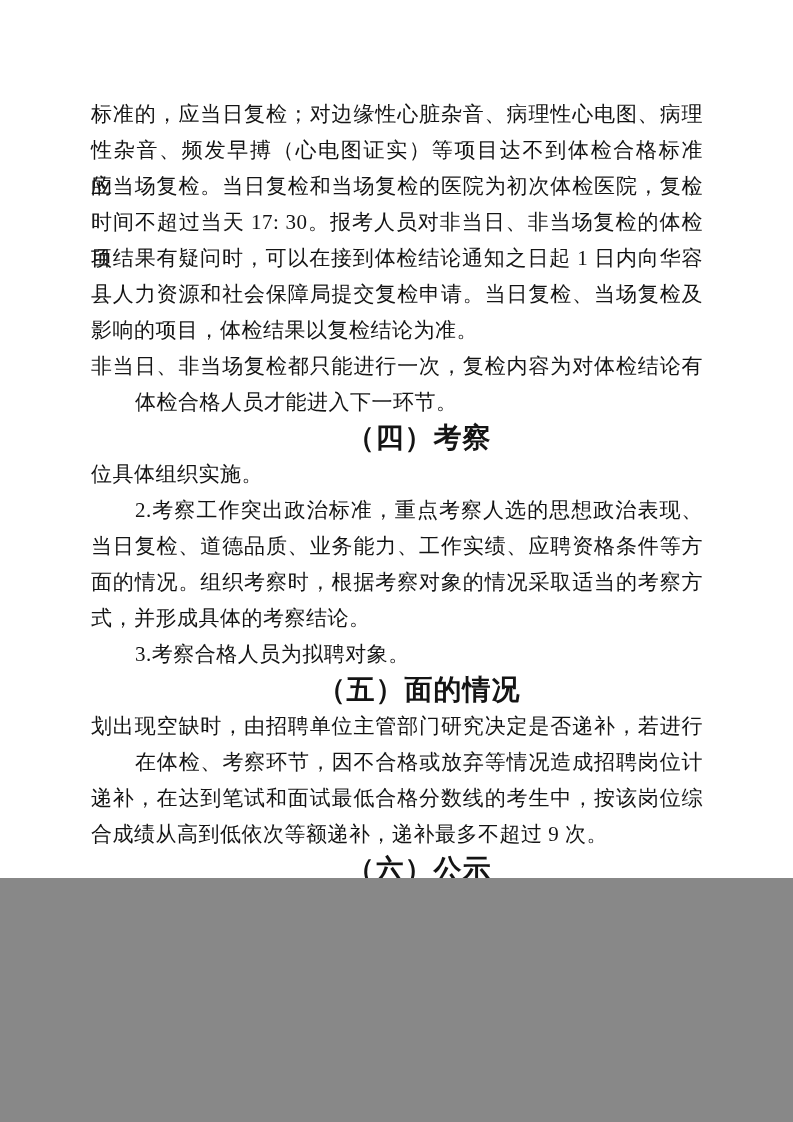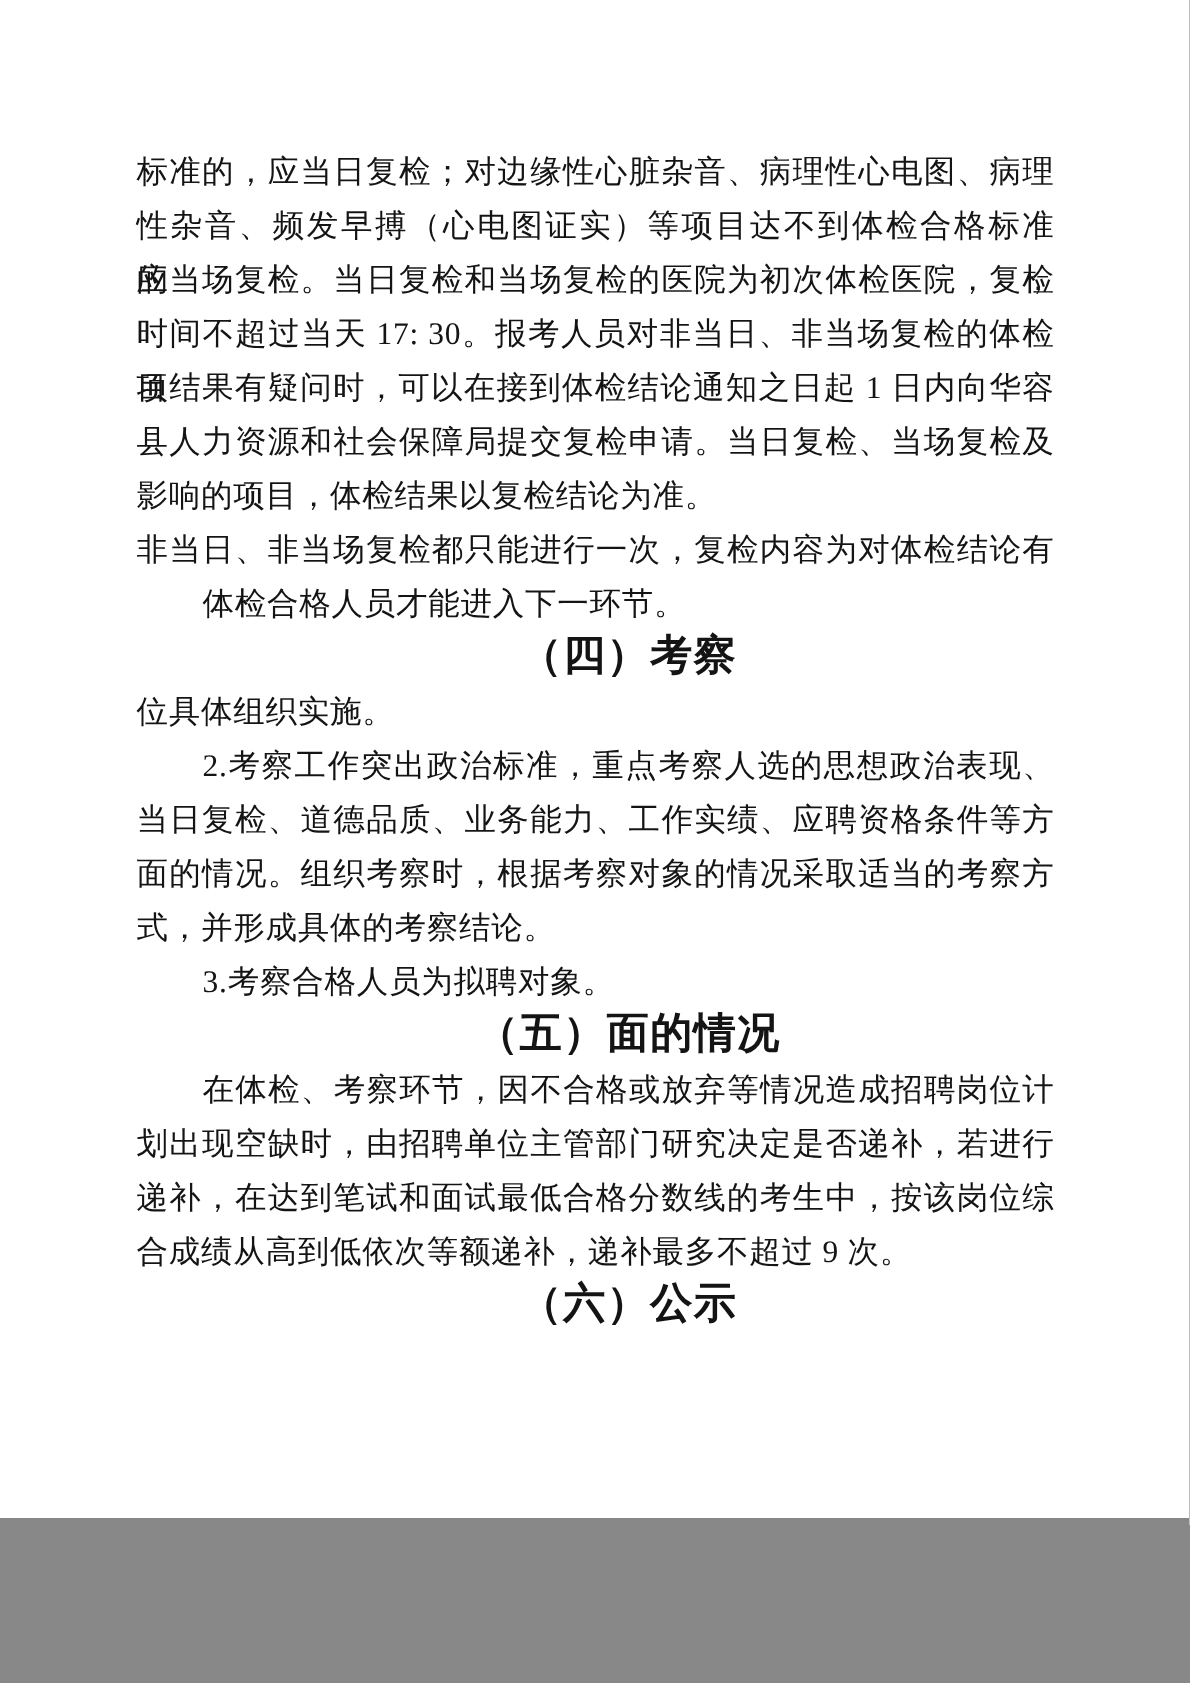--- a/index.html
+++ b/index.html
@@ -3,21 +3,21 @@
 <meta charset="utf-8">
 <style>
   html, body {
     margin: 0;
     padding: 0;
     background: #888;
   }
   .page {
     position: relative;
     width: 793px;
-    height: 1012px;
+    height: 878px;
     margin: 0 auto;
     background: #ffffff;
     overflow: hidden;
     font-family: "Liberation Serif", serif;
   }
   .doc-content {
     position: absolute;
     left: 91px;
     top: 96px;
     width: 612px;
@@ -77,22 +77,22 @@
         <div class="line stretch">面的情况。组织考察时，根据考察对象的情况采取适当的考察方</div>
         <div class="line">式，并形成具体的考察结论。</div>
       </div>
       <div class="paragraph body">
         <div class="line indent">3.考察合格人员为拟聘对象。</div>
       </div>
       <div class="paragraph heading">
         <div class="line indent">（五）面的情况</div>
       </div>
       <div class="paragraph body">
+        <div class="line stretch">划出现空缺时，由招聘单位主管部门研究决定是否递补，若进行</div>
         <div class="line stretch indent">在体检、考察环节，因不合格或放弃等情况造成招聘岗位计</div>
-        <div class="line stretch">划出现空缺时，由招聘单位主管部门研究决定是否递补，若进行</div>
         <div class="line stretch">递补，在达到笔试和面试最低合格分数线的考生中，按该岗位综</div>
         <div class="line">合成绩从高到低依次等额递补，递补最多不超过 9 次。</div>
       </div>
       <div class="paragraph heading">
         <div class="line indent">（六）公示</div>
       </div>
     </div>
 </div>
 
 </body></html>

